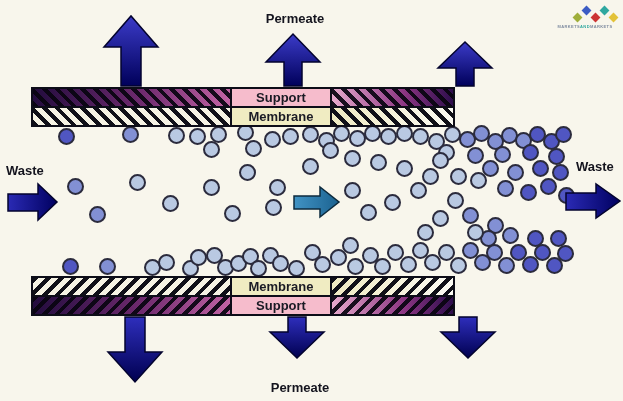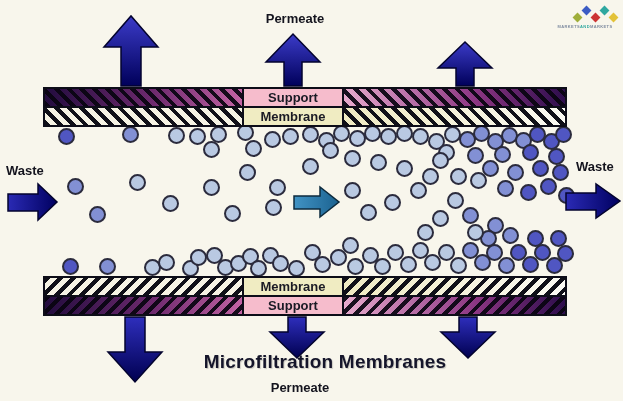--- a/index.html
+++ b/index.html
@@ -8,21 +8,21 @@
     background:#f8f6ec;
     font-family:"Liberation Sans", sans-serif;
   }
   .lbl{position:absolute; font-weight:bold; color:#14141e; font-size:13px;}
   .title{
     position:absolute; left:150px; width:350px; top:351px; text-align:center;
     font-weight:bold; font-size:19px; color:#15152a; letter-spacing:.2px;
     text-shadow:1px 1px 1px rgba(0,0,0,.18);
   }
   
-  .bar{position:absolute; left:43px; width:524px;}
+  .bar{position:absolute; left:31px; width:424px;}
   .bar-row{display:flex; height:21px; border:2px solid #0d0d18; box-sizing:border-box;}
   .bar-row + .bar-row{margin-top:-2px;}
   .seg{height:100%; box-sizing:border-box;}
   .seg-left{width:197px;}
   .seg-label{
     width:102px; border-left:2px solid #0d0d18; border-right:2px solid #0d0d18;
     display:flex; align-items:center; justify-content:center;
     font-weight:bold; font-size:13px; color:#1a1a24;
   }
   .seg-right{flex:1;}
@@ -219,21 +219,20 @@
     <polygon points="459,317 459,332 441,332 468,358 495,332 477,332 477,317" fill="url(#navd)" stroke="#03032e" stroke-width="1.5"></polygon>
     <polygon points="8,194 38,194 38,184 57,202 38,220 38,211 8,211" fill="url(#navh)" stroke="#03032e" stroke-width="1.5"></polygon>
     <polygon points="566,193 596,193 596,184 620,201 596,218 596,210 566,210" fill="url(#navh)" stroke="#03032e" stroke-width="1.5"></polygon>
     <polygon points="294,196 320,196 320,187 339,202 320,217 320,209 294,209" fill="url(#teal)" stroke="#0c2a3c" stroke-width="1.5"></polygon>
   </svg>
 
   <div class="lbl" style="left:6px; top:163px;">Waste</div>
   <div class="lbl" style="left:576px; top:159px;">Waste</div>
   <div class="lbl" style="left:240px; width:110px; text-align:center; top:11px;">Permeate</div>
   <div class="lbl" style="left:245px; width:110px; text-align:center; top:380px;">Permeate</div>
-  <div class="title">Microfiltration Membranes</div>
 
   <div class="logo">
     <div class="logo-diamonds" id="logo-diamonds">
         <span class="dia" style="left: 24px; top: 10px; background: rgb(159, 174, 58);"></span>
         <span class="dia" style="left: 33px; top: 3px; background: rgb(60, 92, 196);"></span>
         <span class="dia" style="left: 42px; top: 10px; background: rgb(204, 51, 51);"></span>
         <span class="dia" style="left: 51px; top: 3px; background: rgb(47, 168, 160);"></span>
         <span class="dia" style="left: 60px; top: 10px; background: rgb(227, 194, 56);"></span>
       </div>
     <div class="logo-text"><span>MARKETS</span><span class="and">AND</span><span>MARKETS</span></div>

